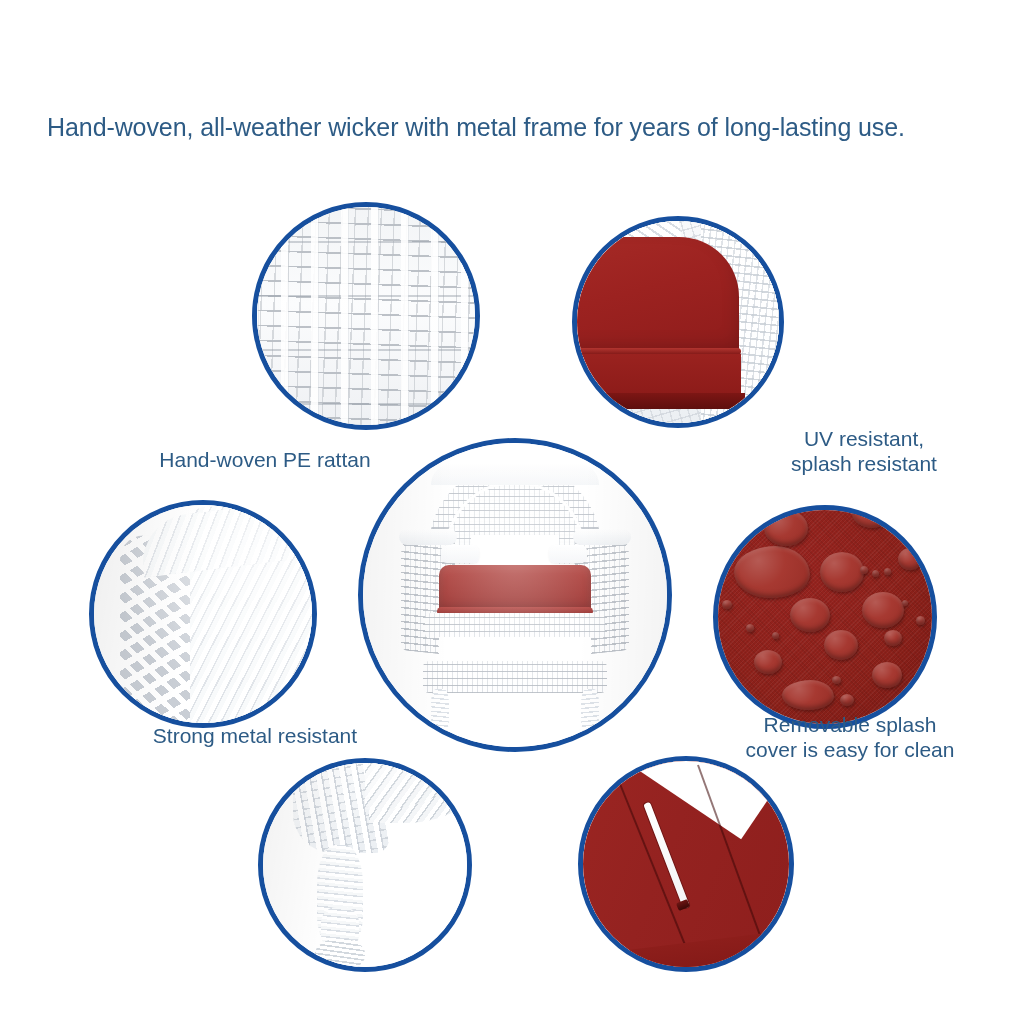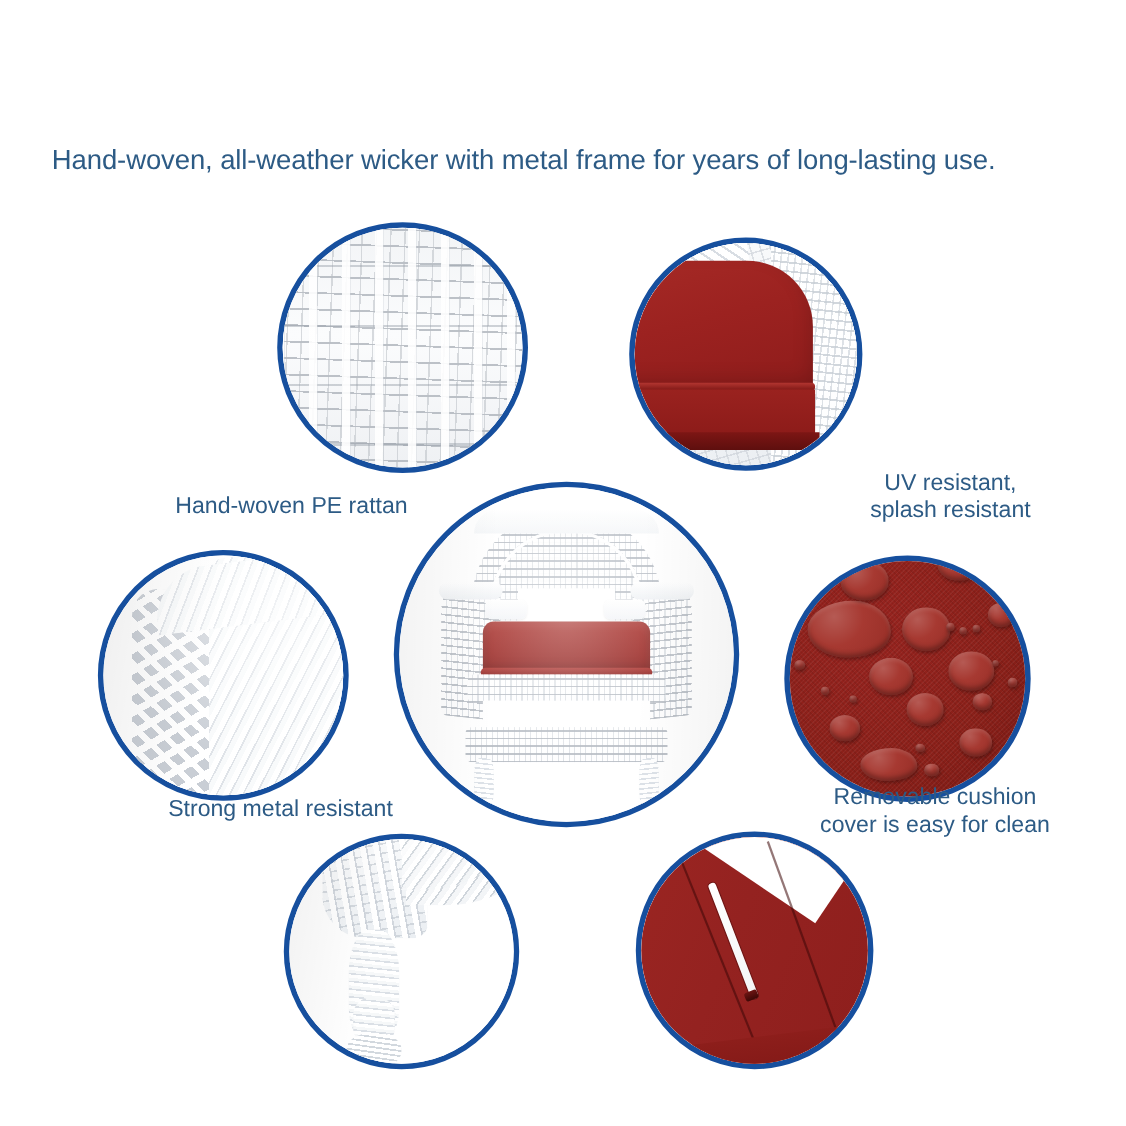--- a/index.html
+++ b/index.html
@@ -17,21 +17,20 @@
     position:absolute;left:0;top:48px;width:1024px;
     text-align:center;
     font-size:27px;font-weight:bold;letter-spacing:.4px;
     color:#3d78b4;
   }
   .subtitle{
     position:absolute;left:0;top:113px;width:952px;
     text-align:center;
     font-size:25px;font-weight:normal;letter-spacing:-.1px;
     color:#2d5b85;
-    margin-top:19px;
   }
 
   
   .circle{
     position:absolute;border-radius:50%;
     border:5px solid #164f9e;
     box-sizing:border-box;
     overflow:hidden;
     background:#ffffff;
   }
@@ -319,21 +318,21 @@
       <div class="drop" style="left:148px;top:62px;width:8px;height:8px;"></div>
       <div class="drop" style="left:160px;top:66px;width:7px;height:7px;"></div>
       <div class="drop" style="left:172px;top:64px;width:7px;height:7px;"></div>
       <div class="drop" style="left:204px;top:112px;width:9px;height:9px;"></div>
       <div class="drop" style="left:34px;top:120px;width:8px;height:8px;"></div>
       <div class="drop" style="left:60px;top:128px;width:7px;height:7px;"></div>
       <div class="drop" style="left:190px;top:96px;width:6px;height:6px;"></div>
       <div class="drop" style="left:120px;top:172px;width:9px;height:8px;"></div>
     </div>
   </div>
-  <div class="caption" style="left:690px;top:712px;width:320px;">Removable cushion
+  <div class="caption" style="left:690px;top:712px;width:320px;">Removable splash
 cover is easy for clean</div>
 
   <div class="circle" style="left:258px;top:758px;width:214px;height:214px;">
     <div class="inner leg-scene">
 
       <div class="leg-top" style="left:36px;top:-14px;width:96px;height:110px;
            border-radius:0 0 14px 40px;"></div>
 
       <div class="leg-flare" style="left:112px;top:-14px;width:118px;height:80px;
            border-radius:0 0 70% 0;"></div>

